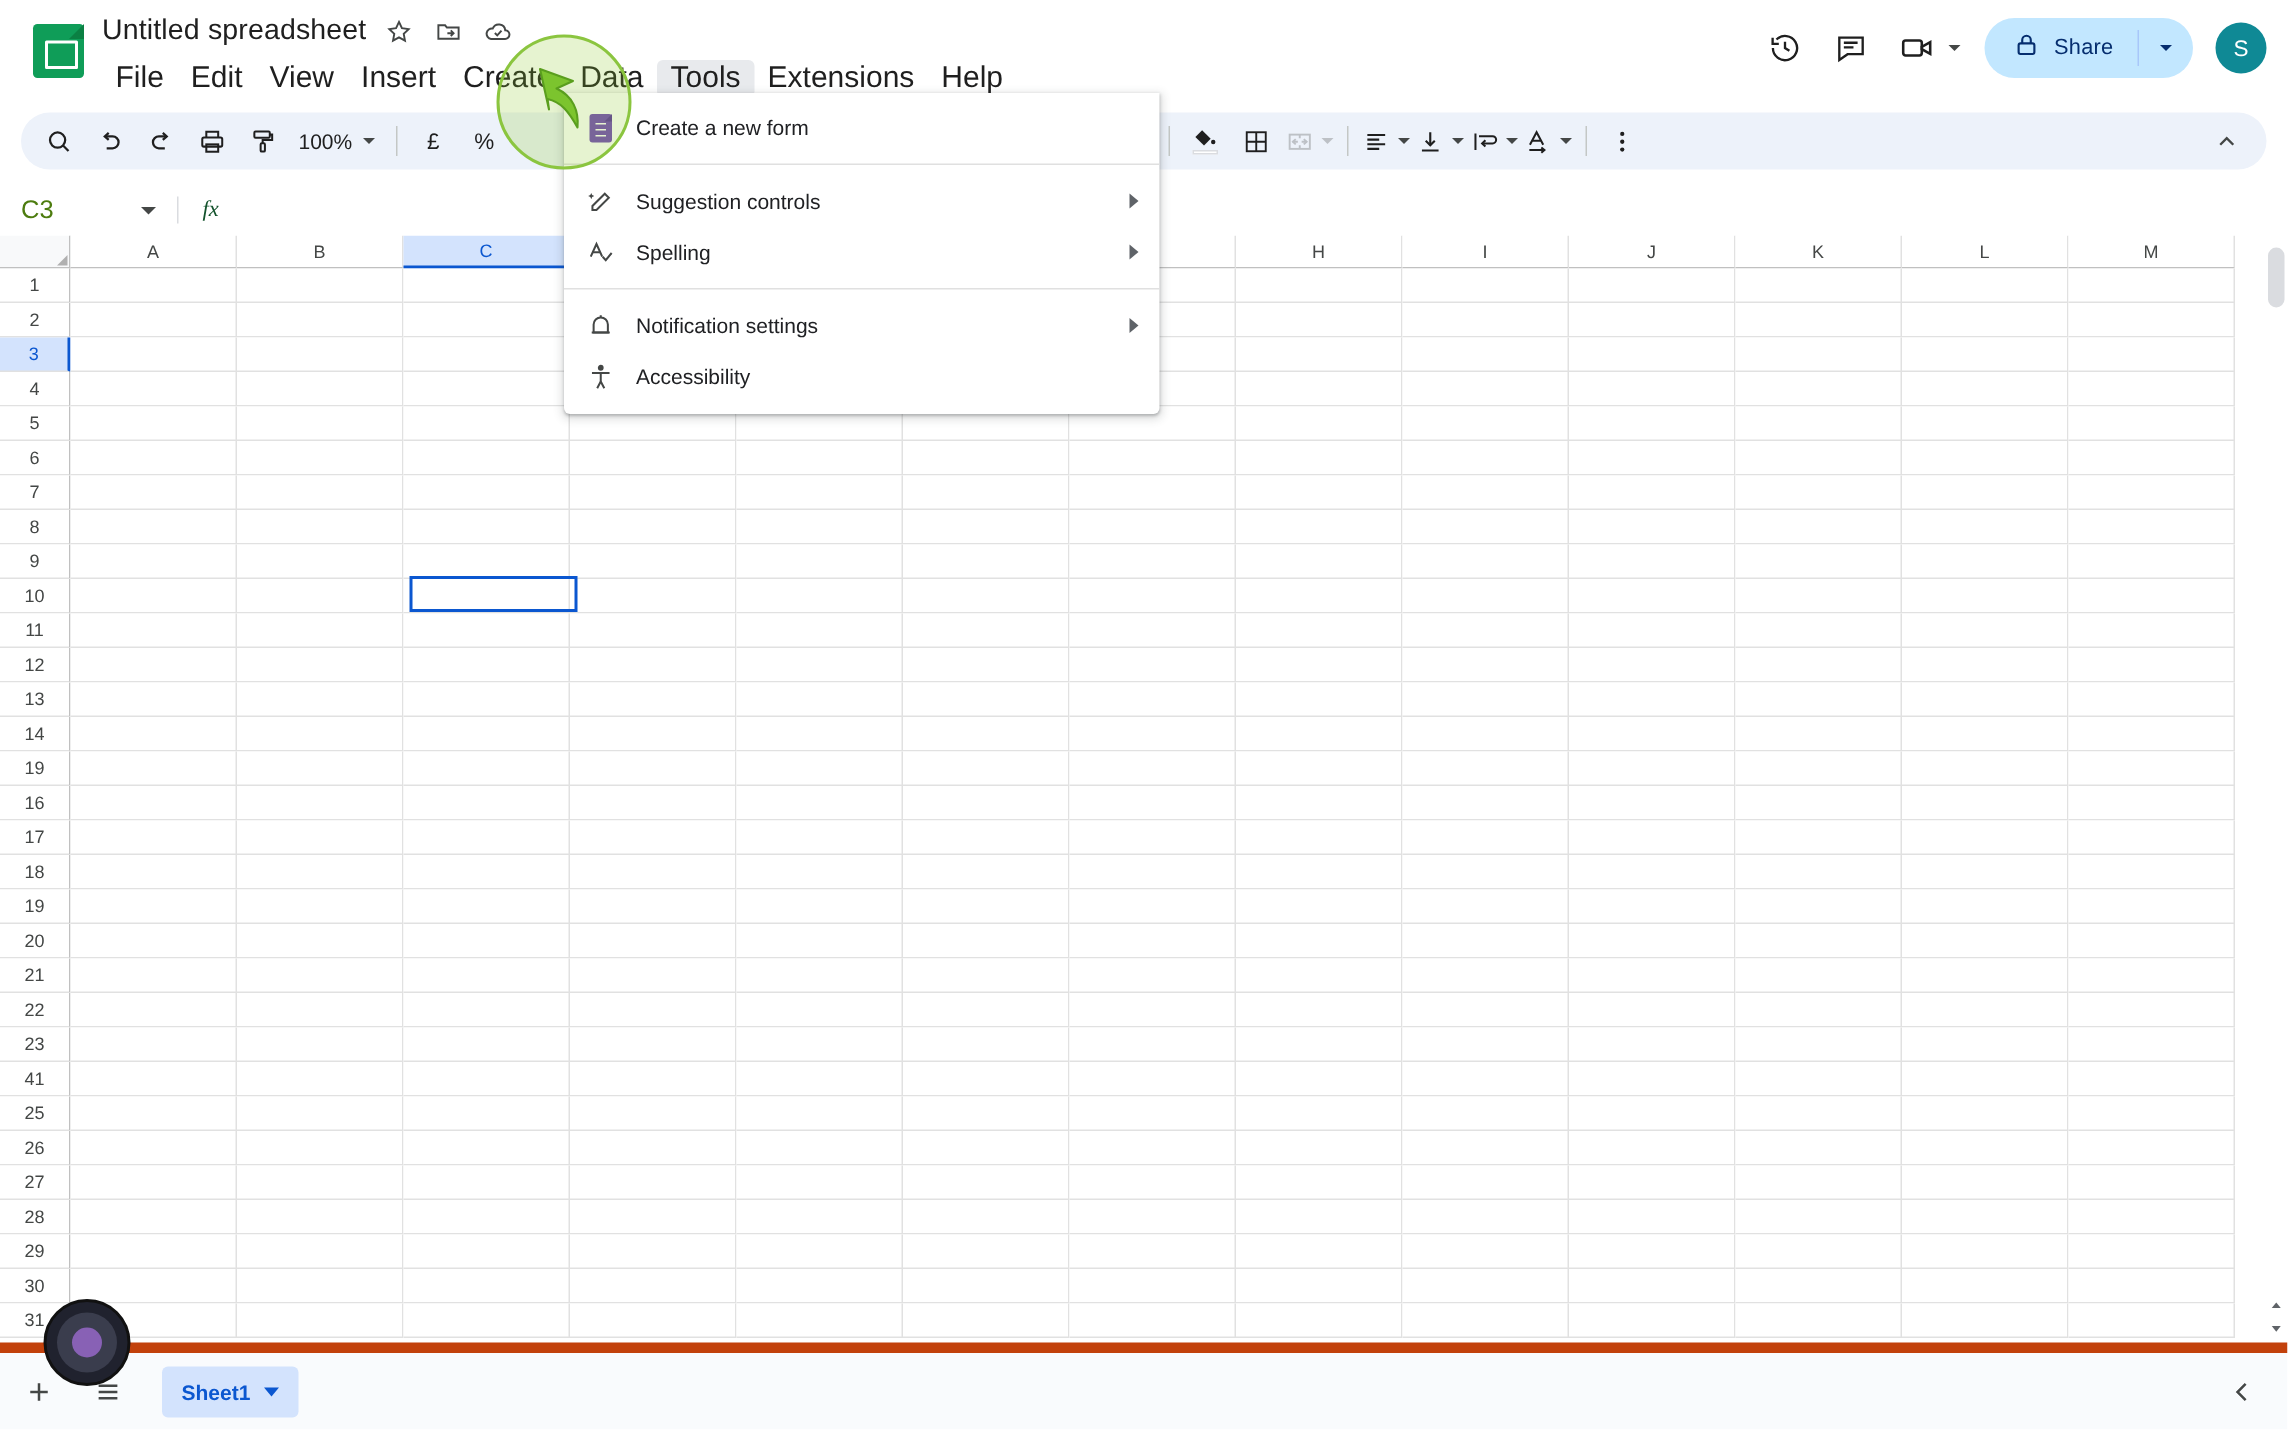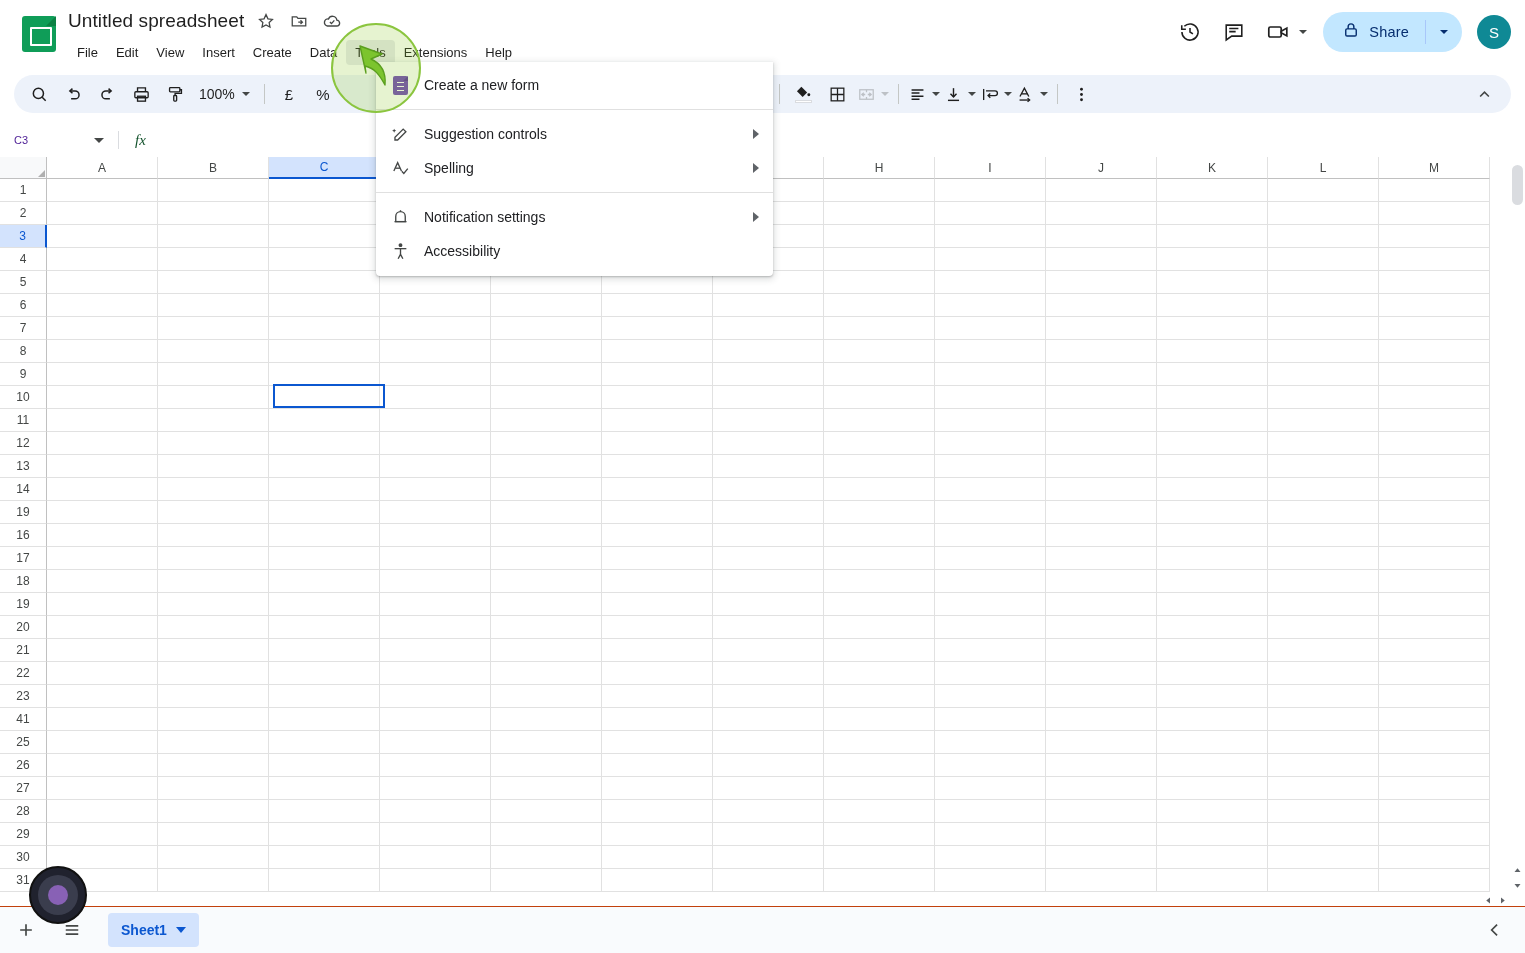--- a/index.html
+++ b/index.html
@@ -27,21 +27,21 @@
     border-width: 0 0 10px 10px; border-style: solid;
     border-color: transparent transparent #0b8043 transparent;
   }
   .title-row { position: absolute; left: 68px; top: 10px; display: flex; align-items: center; gap: 11px; }
   .doc-title { font-size: 19px; color: #1f1f1f; letter-spacing: .1px; white-space: nowrap; }
   .hicon { width: 22px; height: 22px; display: flex; align-items: center; justify-content: center; color: #444746; cursor: pointer; }
   .hicon svg { display: block; }
 
   .menubar { position: absolute; left: 68px; top: 40px; display: flex; gap: 0px; }
   .menu-item {
-    font-size: 13px; color: #1f1f1f; padding: 2px 9px; border-radius: 4px;
+    font-size: 20px; color: #1f1f1f; padding: 2px 9px; border-radius: 4px;
     cursor: pointer; white-space: nowrap; line-height: 21px;
   }
   .menu-item.active { background: #e8eaed; }
 
   .header-right { position: absolute; right: 14px; top: 12px; display: flex; align-items: center; gap: 4px; }
   .hr-btn {
     width: 40px; height: 40px; border-radius: 50%; display: flex; align-items: center; justify-content: center;
     color: #1f1f1f; cursor: pointer;
   }
   .cam-wrap { display: flex; align-items: center; gap: 1px; padding-right: 4px; cursor: pointer; }
@@ -68,21 +68,21 @@
   .tb-sep { width: 1px; height: 20px; background: #c4c7c5; margin: 0 7px; }
   .zoom-box { display: flex; align-items: center; gap: 7px; padding: 0 7px; height: 30px; border-radius: 4px; cursor: pointer; }
   .zoom-val { font-size: 14px; color: #1f1f1f; }
   .caret-sm { width: 0; height: 0; border-left: 4px solid transparent; border-right: 4px solid transparent; border-top: 4px solid #444746; }
   .tb-txt { font-size: 15px; color: #1f1f1f; }
   .collapse-btn { position: absolute; right: 10px; }
 
   
   .fbar { position: absolute; left: 0; top: 123px; width: 1525px; height: 34px; background: #fff; display: flex; align-items: center; }
   .namebox { width: 118px; height: 100%; display: flex; align-items: center; padding-left: 14px; cursor: pointer; }
-  .namebox-val { font-size: 11px; color: #4c1d95; flex: 1; }
+  .namebox-val { font-size: 17px; color: #4d7c0f; flex: 1; }
   .namebox-caret { width: 0; height: 0; border-left: 5px solid transparent; border-right: 5px solid transparent; border-top: 5px solid #444746; margin-right: 14px; }
   .fbar-sep { width: 1px; height: 18px; background: #dadce0; }
   .fx { font-size: 15px; color: #14532d; font-style: italic; padding: 0 0 0 16px; font-family: "Liberation Serif", serif; }
   .finput { flex: 1; height: 100%; border: none; outline: none; font-size: 13.5px; padding-left: 10px; background: transparent; color: #1f1f1f; }
 
   
   .grid-wrap { position: absolute; left: 0; top: 157px; width: 1525px; height: 736px; background: #fff; overflow: hidden; }
   .corner { position: absolute; left: 0; top: 0; width: 47px; height: 22px; background: #f8f9fa; border-right: 1px solid #c0c0c0; border-bottom: 1px solid #c0c0c0; }
   .corner::after { content: ""; position: absolute; right: 1px; bottom: 1px; border-width: 0 0 7px 7px; border-style: solid; border-color: transparent transparent #b0b0b0 transparent; }
   .colhead { position: absolute; left: 47px; top: 0; height: 22px; display: flex; }
@@ -110,21 +110,21 @@
   
   .vscroll { position: absolute; right: 0; top: 157px; width: 15px; height: 736px; background: #fff; }
   .vthumb { position: absolute; left: 2px; top: 8px; width: 11px; height: 40px; background: #dadce0; border-radius: 6px; cursor: pointer; }
   .vbtn { position: absolute; left: 1px; width: 13px; height: 14px; display: flex; align-items: center; justify-content: center; color: #5f6368; cursor: pointer; }
   .hscroll { position: absolute; left: 0; bottom: 0; width: 1483px; height: 15px; background: #fff; }
   .hthumb { position: absolute; left: 6px; top: 2px; width: 770px; height: 11px; background: #dadce0; border-radius: 6px; cursor: pointer; }
   .hbtns { position: absolute; right: 16px; bottom: 0; display: flex; gap: 0; }
   .hbtn { width: 14px; height: 15px; display: flex; align-items: center; justify-content: center; color: #5f6368; cursor: pointer; }
 
   
-  .bottom { position: absolute; left: 0; bottom: 0; width: 1525px; height: 47px; background: #f9fbfd; border-top: 1px solid #c2410c; display: flex; align-items: center; }
+  .bottom { position: absolute; left: 0; bottom: 0; width: 1525px; height: 58px; background: #f9fbfd; border-top: 7px solid #c2410c; display: flex; align-items: center; }
   .bb-icon { width: 40px; height: 40px; display: flex; align-items: center; justify-content: center; color: #444746; cursor: pointer; margin-left: 6px; }
   .sheet-tab {
     display: flex; align-items: center; gap: 9px; height: 34px; padding: 0 13px;
     background: #d3e3fd; border-radius: 4px; margin-left: 16px; cursor: pointer;
   }
   .sheet-name { font-size: 14px; color: #0b57d0; font-weight: 600; }
   .sheet-caret { width: 0; height: 0; border-left: 5px solid transparent; border-right: 5px solid transparent; border-top: 6px solid #0b57d0; }
   .bb-right { position: absolute; right: 20px; display: flex; align-items: center; color: #444746; cursor: pointer; }
 
   

